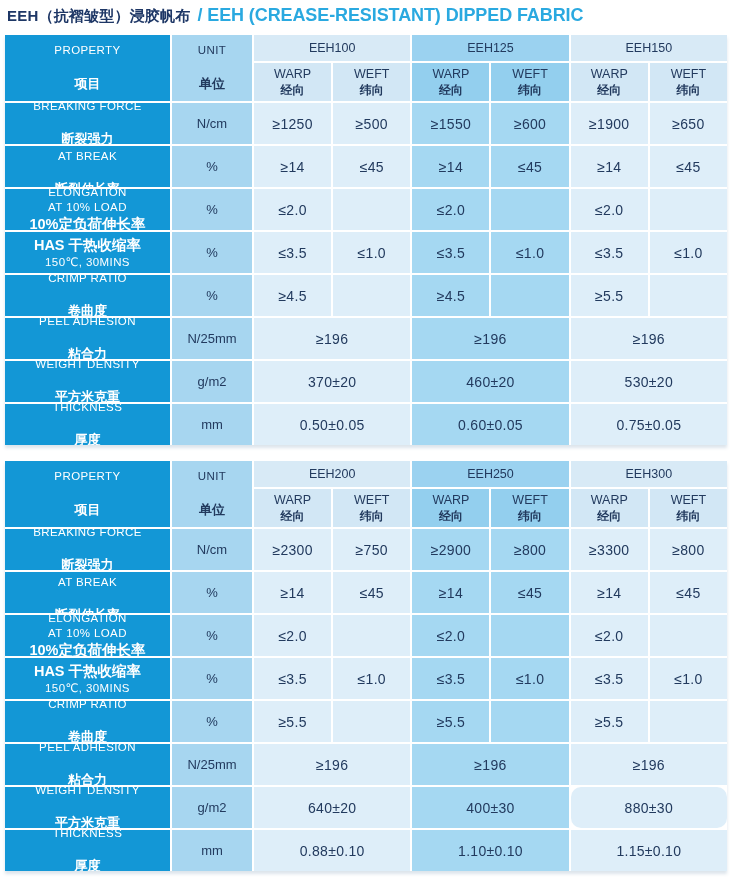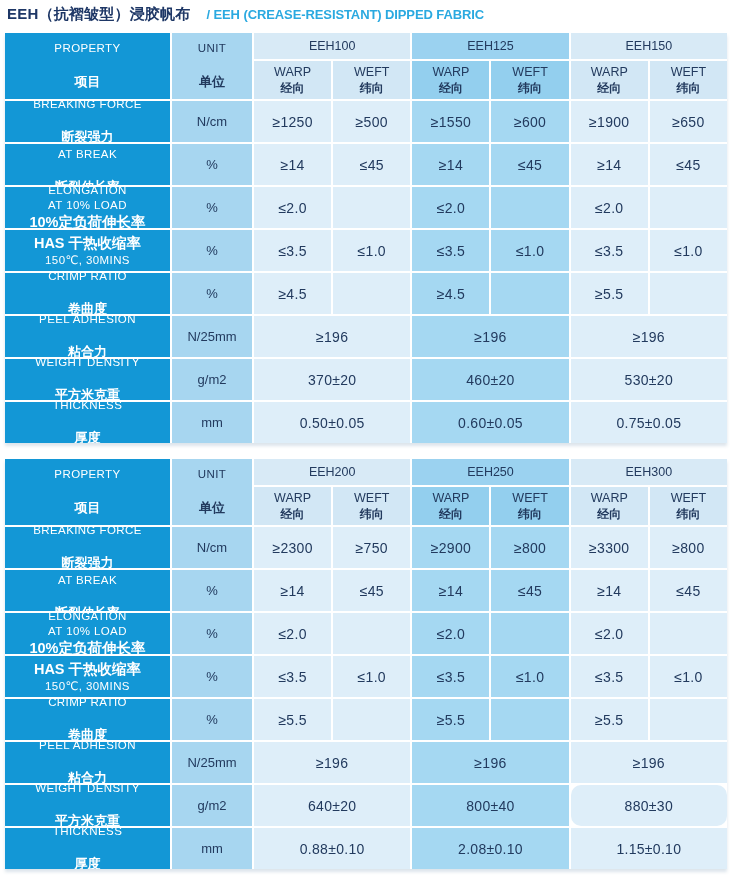--- a/index.html
+++ b/index.html
@@ -15,24 +15,24 @@
     padding: 5px 0 0 7px;
     white-space: nowrap;
   }
   .t-zh {
     font-size: 15px;
     font-weight: bold;
     color: var(--title-zh, #1e3766);
     letter-spacing: 0.2px;
   }
   .t-en {
-    font-size: 13px;
+    font-size: 18px;
     font-weight: bold;
     color: var(--title-en, #2aa9e0);
-    margin-left: 16px;
+    margin-left: 7px;
     letter-spacing: -0.1px;
   }
   #tables { margin: 9px 5px 0 5px; }
   .spec-table {
     display: grid;
     grid-template-columns: 165px 80px repeat(6, 1fr);
     grid-template-rows: 26px 38px repeat(8, 41px);
     gap: 2px;
     background: #ffffff;
     margin-bottom: 16px;
@@ -293,24 +293,24 @@
       <div class="cell unit-col" style="grid-area: 8 / 2;">N/25mm</div>
       <div class="cell val lt-cell" style="grid-area: 8 / 3 / 9 / 5;">≥196</div>
       <div class="cell val hl-cell" style="grid-area: 8 / 5 / 9 / 7;">≥196</div>
       <div class="cell val lt-cell" style="grid-area: 8 / 7 / 9 / 9;">≥196</div>
       <div class="cell prop-col" style="grid-area: 9 / 1;">
         <div class="ln ln-en">WEIGHT DENSITY</div>
         <div class="ln ln-zh">平方米克重</div>
       </div>
       <div class="cell unit-col" style="grid-area: 9 / 2;">g/m2</div>
       <div class="cell val lt-cell" style="grid-area: 9 / 3 / 10 / 5;">640±20</div>
-      <div class="cell val hl-cell" style="grid-area: 9 / 5 / 10 / 7;">800±40</div>
+      <div class="cell val hl-cell" style="grid-area: 9 / 5 / 10 / 7;">400±30</div>
       <div class="cell val lt-cell" style="grid-area: 9 / 7 / 10 / 9; border-radius: 10px;">880±30</div>
       <div class="cell prop-col" style="grid-area: 10 / 1;">
         <div class="ln ln-en">THICKNESS</div>
         <div class="ln ln-zh">厚度</div>
       </div>
       <div class="cell unit-col" style="grid-area: 10 / 2;">mm</div>
       <div class="cell val lt-cell" style="grid-area: 10 / 3 / 11 / 5;">0.88±0.10</div>
-      <div class="cell val hl-cell" style="grid-area: 10 / 5 / 11 / 7;">2.08±0.10</div>
+      <div class="cell val hl-cell" style="grid-area: 10 / 5 / 11 / 7;">1.10±0.10</div>
       <div class="cell val lt-cell" style="grid-area: 10 / 7 / 11 / 9;">1.15±0.10</div>
     </div>
   </main>
 
 </body></html>

